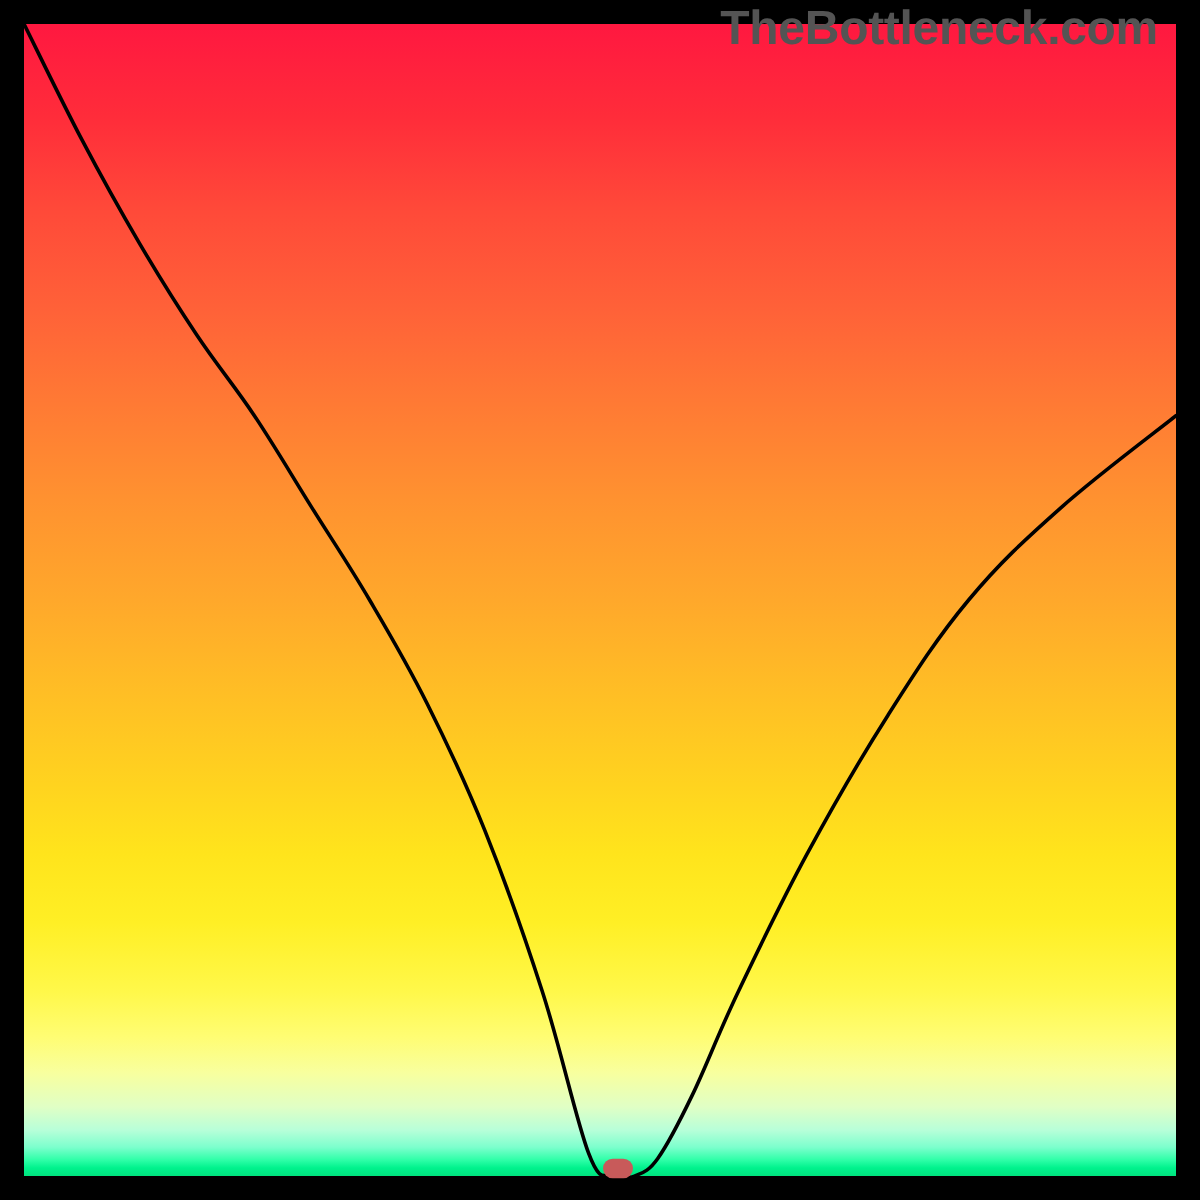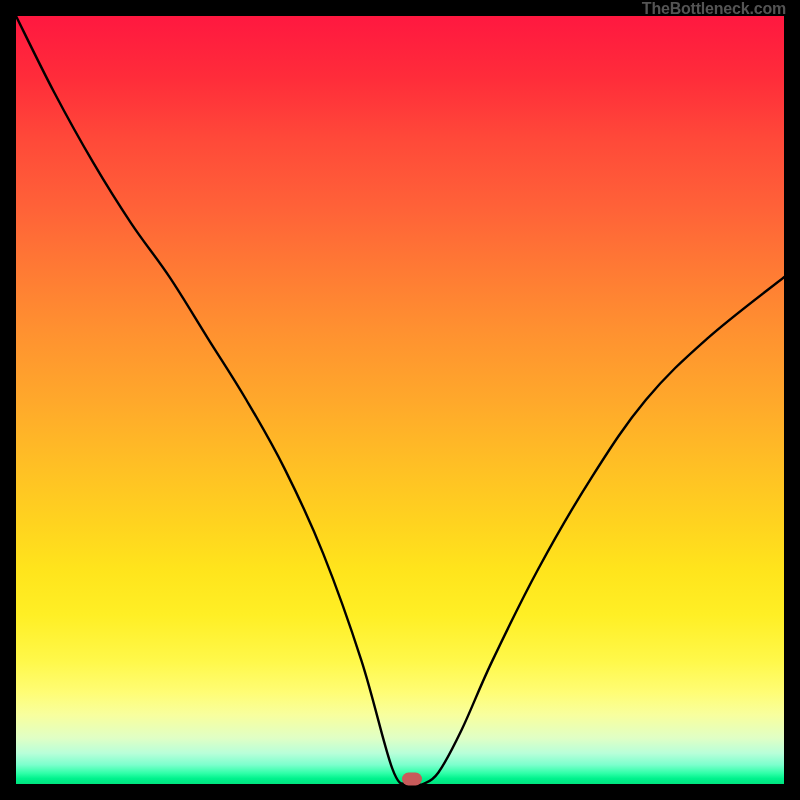--- a/index.html
+++ b/index.html
@@ -7,23 +7,23 @@
     width: 800px;
     height: 800px;
     background: #000;
     position: relative;
     font-family: Arial, Helvetica, sans-serif;
     overflow: hidden;
   }
   .watermark {
     position: absolute;
     top: 0;
-    right: 14px;
+    right: 28px;
     color: #545454;
-    font-size: 16px;
+    font-size: 32px;
     font-weight: 600;
     letter-spacing: -0.2px;
     z-index: 30;
   }
   .plot {
     position: absolute;
     left: 16px;
     top: 16px;
     width: 768px;
     height: 768px;

